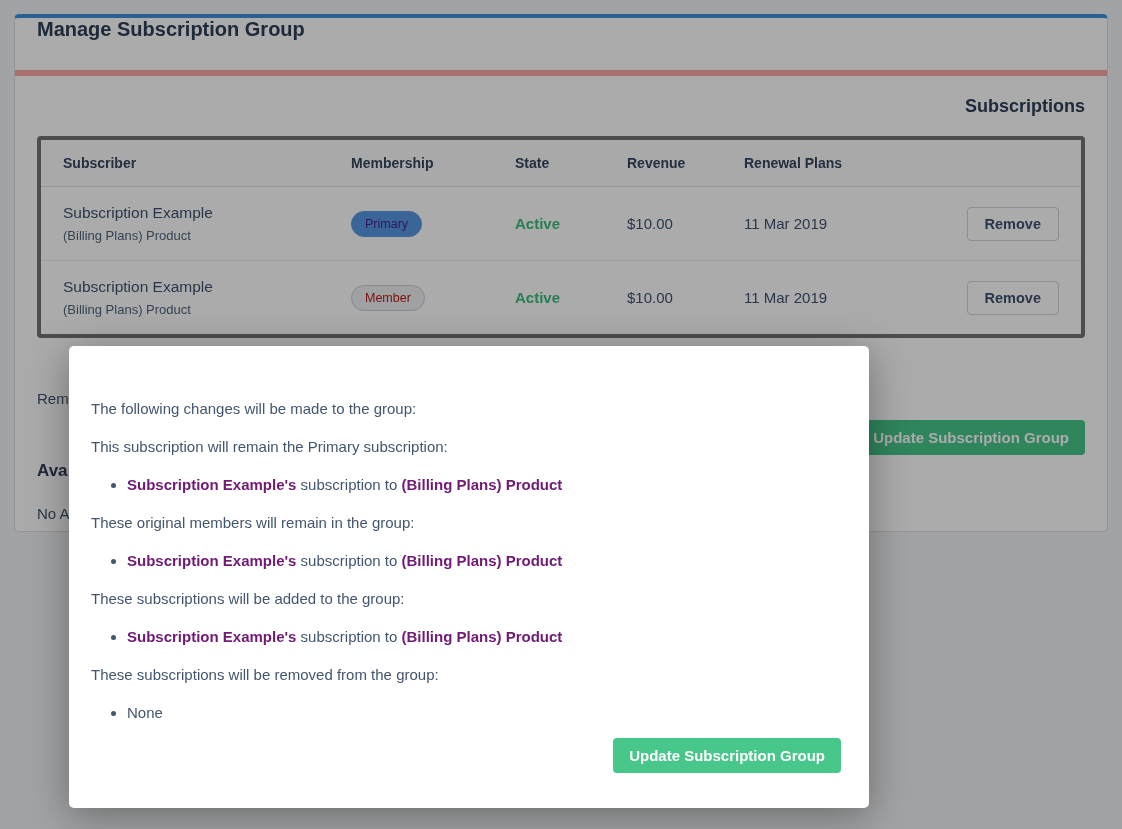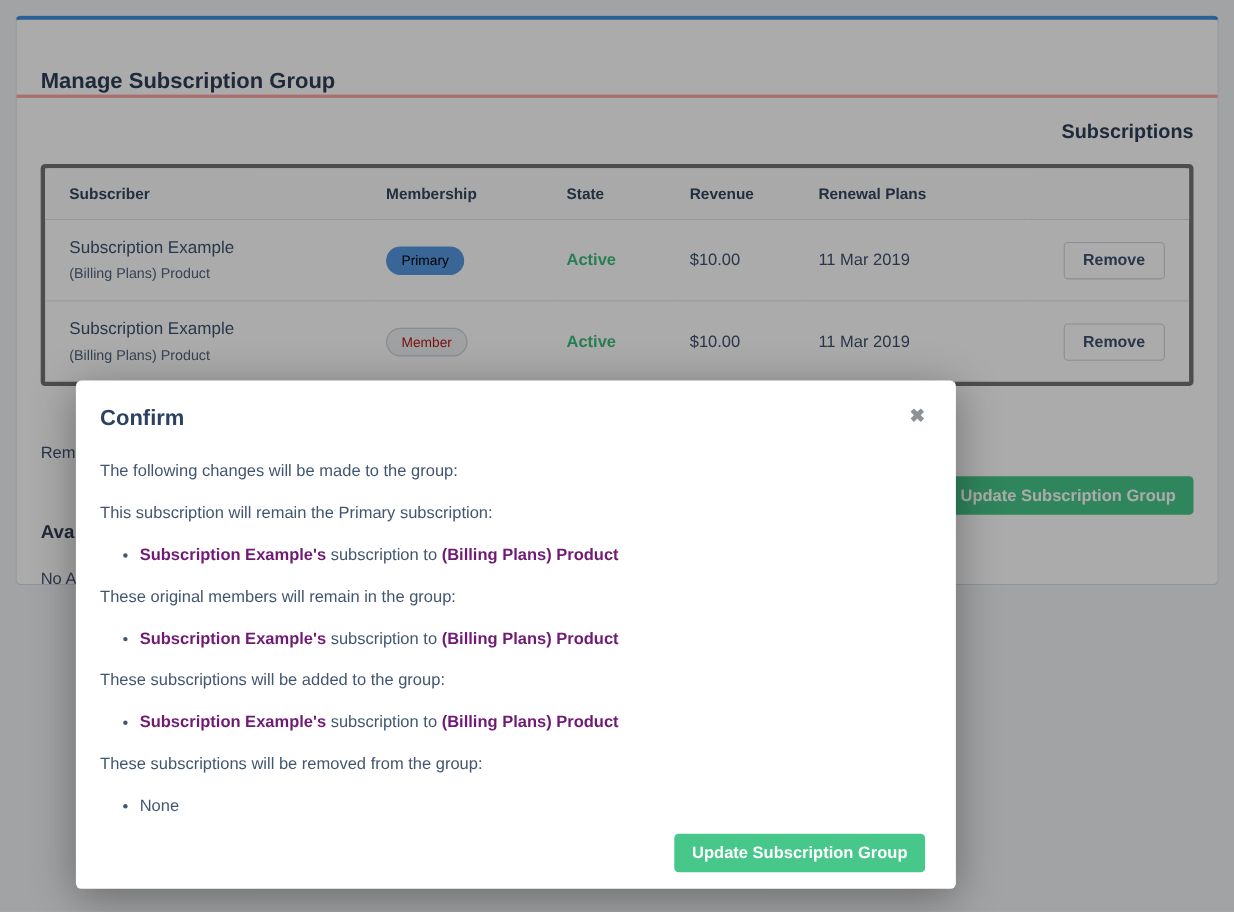--- a/index.html
+++ b/index.html
@@ -10,22 +10,22 @@
     font-family:"Liberation Sans", sans-serif;
     color:#3f5370;
   }
   
   .card {
     position:absolute; left:14px; top:14px; width:1094px; height:518px;
     background:#ffffff; border:1px solid #d8dbe0; border-top:4px solid #4190dd;
     border-radius:5px;
   }
   .card-header {
-    height:71px; display:flex; align-items:flex-end; padding:0 22px;
-    border-bottom:3px solid #fca5a5;
+    height:58px; display:flex; align-items:flex-start; padding:0 22px;
+    border-bottom:6px solid #fca5a5;
   }
   .card-header h1 { margin:0; font-size:20px; font-weight:700; color:#2d3e57; }
   .card-body { padding:20px 22px 0 22px; }
   .subs-heading { margin:0 0 19px 0; font-size:18px; font-weight:700; color:#2d3e57;text-align:right; }
 
   
   table.subs {
     width:100%; border-collapse:separate; border-spacing:0;
     border:4px solid #737373; border-radius:4px; background:#fff;
   }
@@ -39,21 +39,21 @@
   table.subs th:nth-child(4) { width:117px; }
   table.subs th:nth-child(5) { width:200px; }
   table.subs th:last-child { border-top-right-radius:4px; }
   table.subs td { padding:17px 10px; vertical-align:middle; }
   table.subs td:first-child { padding-left:22px; }
   table.subs td:last-child { text-align:right; padding-right:22px; }
   table.subs tbody tr + tr td { border-top:1px solid #e8ebee; }
   .sub-name { font-size:15.5px; color:#3f5370; }
   .sub-product { font-size:13px; color:#51657d; margin-top:6px; }
   .badge { display:inline-block; padding:5px 13px; border-radius:999px; font-size:12.5px; line-height:14px; }
-  .badge-primary { background:#5599e2; color:#000000; border:1px solid #5599e2; }
+  .badge-primary { background:#5599e2; color:#4c1d95; border:1px solid #5599e2; }
   .badge-member { background:#eef0f3; color:#b91c1c; border:1px solid #c9cfd7; }
   .state { font-size:15px; font-weight:700; color:#3dbd7d; }
   .cell-text { font-size:15px; color:#3f5370; }
   .remove-btn {
     background:#ffffff; border:1px solid #cfd4db; border-radius:4px;
     padding:8px 17px; font-size:14.5px; font-weight:700; color:#3f5370;
     font-family:inherit; cursor:pointer;
   }
 
   
@@ -156,24 +156,20 @@
       <button class="update-btn">Update Subscription Group</button>
     </div>
     <h2 class="frag-available">Ava</h2>
     <p class="frag-noavail">No A</p>
   </div>
 </div>
 
 <div class="backdrop"></div>
 
 <div class="modal">
-  <div class="modal-header">
-    <h3>Confirm</h3>
-    <span class="modal-close">✖</span>
-  </div>
   <div class="modal-body">
     <p class="intro">The following changes will be made to the group:</p>
 
     <p>This subscription will remain the Primary subscription:</p>
     <ul>
       <li><b>Subscription Example's</b><span> subscription to </span><b>(Billing Plans) Product</b></li>
     </ul>
 
     <p>These original members will remain in the group:</p>
     <ul>

